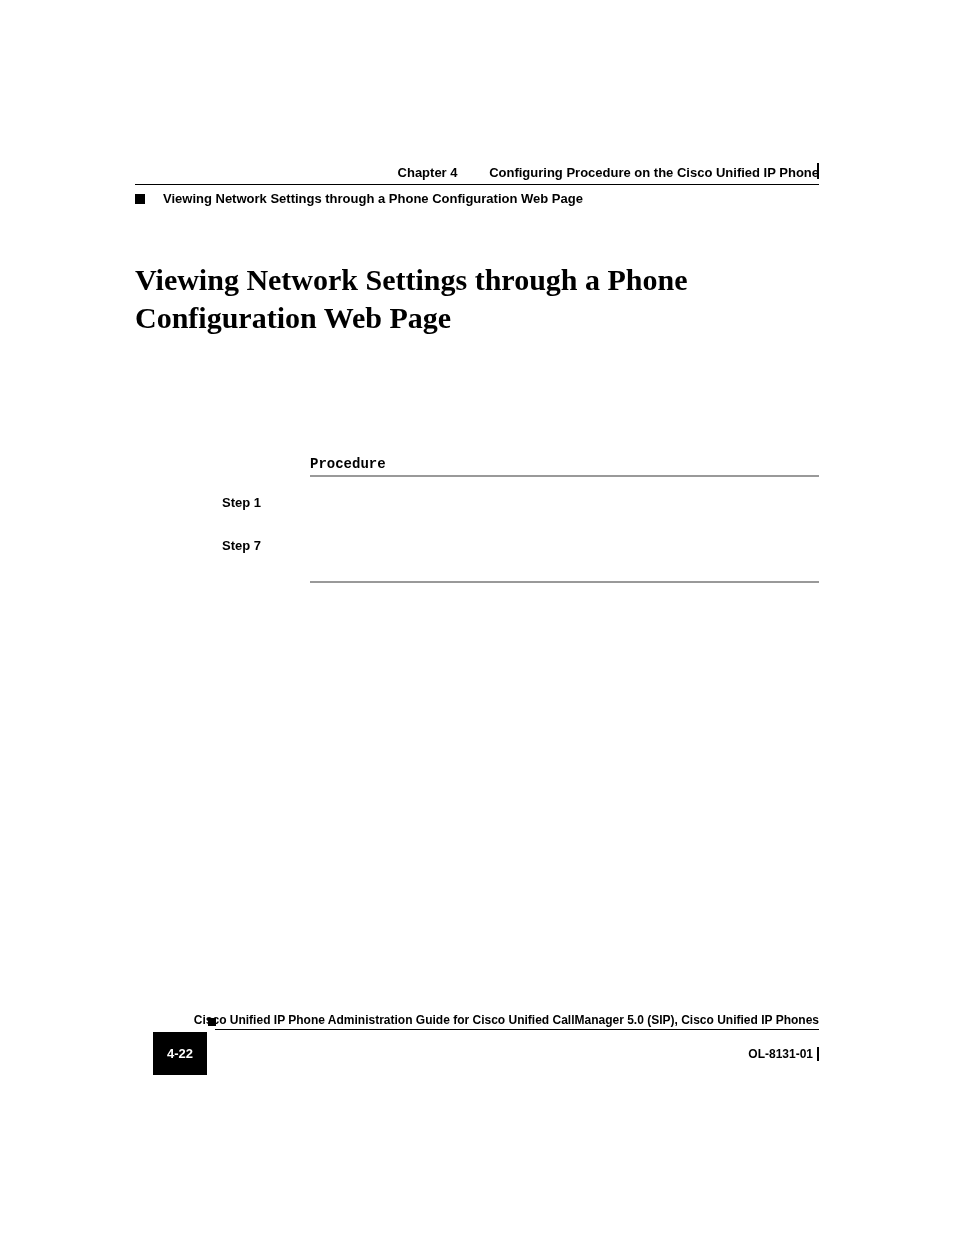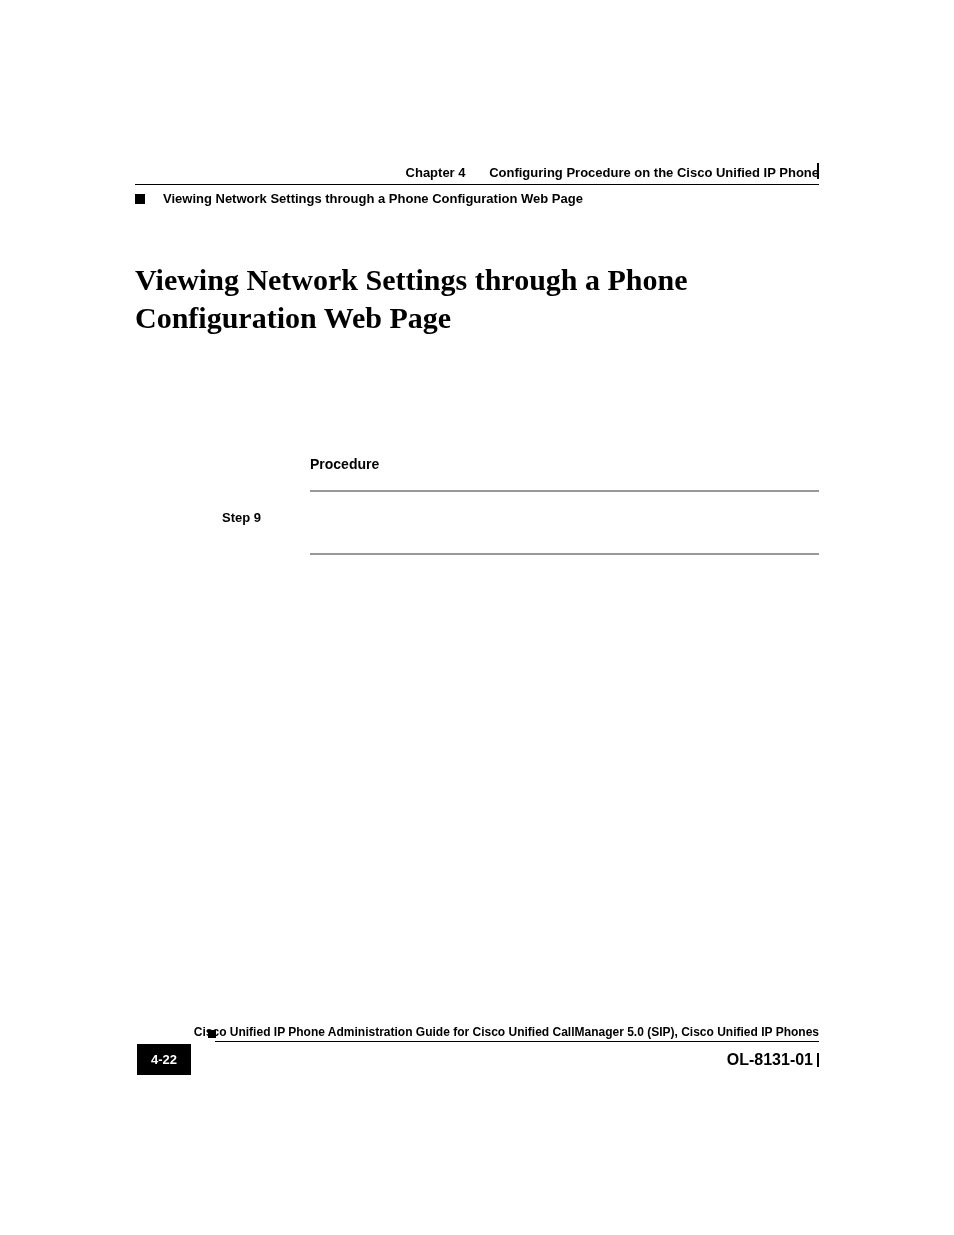--- a/index.html
+++ b/index.html
@@ -22,21 +22,21 @@
       top: 165px;
       bottom: 165px;
     }
     .header-top {
       text-align: right;
       font-size: 13px;
       font-weight: bold;
       margin-bottom: 4px;
     }
     .header-top .chapter {
-      margin-right: 20px;
+      margin-right: 28px;
     }
     .header-row {
       display: flex;
       align-items: center;
       border-top: 1.5px solid #000;
       padding-top: 6px;
     }
     .header-square {
       width: 10px;
       height: 10px;
@@ -63,21 +63,22 @@
       line-height: 1.25;
       font-family: "Times New Roman", Times, serif;
     }
     .content-area {
       margin-top: 120px;
       margin-left: 175px;
     }
     .procedure-label {
       font-size: 14px;
       font-weight: bold;
-      margin-bottom: 18px;
+      margin-bottom: 3px;
+      font-family: Liberation Mono, monospace;
     }
     .proc-divider-top {
       height: 2px;
       background: #999;
       margin-bottom: 18px;
     }
     .step-row {
       display: flex;
       margin-bottom: 28px;
     }
@@ -132,25 +133,25 @@
       display: flex;
       align-items: center;
       justify-content: space-between;
       margin-top: 2px;
     }
     .page-num-box {
       background: #000;
       color: #fff;
       font-weight: bold;
       font-size: 13px;
-      padding: 8px 14px;
-      margin-left: 2px;
+      padding: 14px 14px;
+      margin-left: 18px;
     }
     .doc-num {
-      font-size: 16px;
+      font-size: 12px;
       font-weight: bold;
       text-align: center;
     }
     .footer-pipe-right {
       width: 2px;
       height: 14px;
       background: #000;
       margin-left: 4px;
     }
     .footer-right-group {
@@ -176,22 +177,25 @@
       <div class="header-text">Viewing Network Settings through a Phone Configuration Web Page</div>
     </div>
   </div>
 
   <h1 class="main-heading">Viewing Network Settings through a Phone Configuration Web Page</h1>
 
   <div class="content-area">
     <div class="procedure-label">Procedure</div>
     <div class="proc-divider-top"></div>
 
+    <div class="step-row">
+      <div class="step-label">Step 1</div>
+    </div>
     <div class="step-row step3">
-      <div class="step-label">Step 9</div>
+      <div class="step-label">Step 7</div>
     </div>
 
     <div class="proc-divider-bottom"></div>
   </div>
 </div>
 
 <div class="footer">
   <div class="footer-title-row">
     <div class="footer-small-square"></div>
     <div class="footer-title">Cisco Unified IP Phone Administration Guide for Cisco Unified CallManager 5.0 (SIP), Cisco Unified IP Phones</div>

